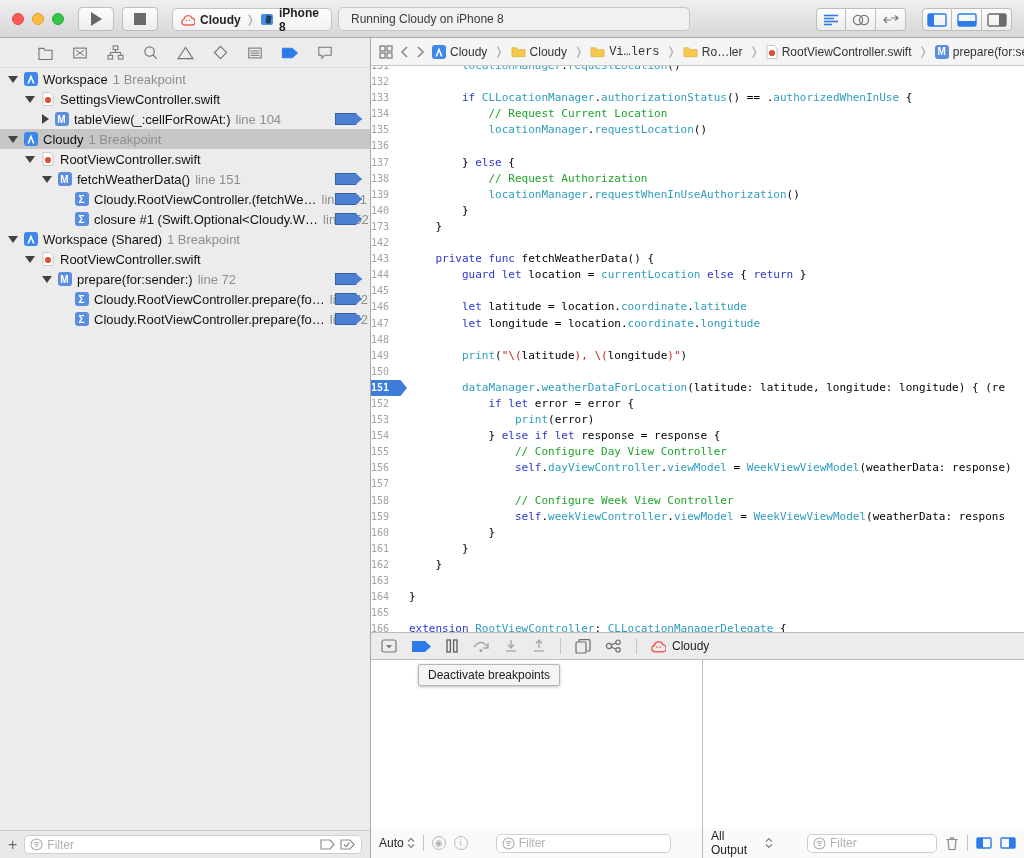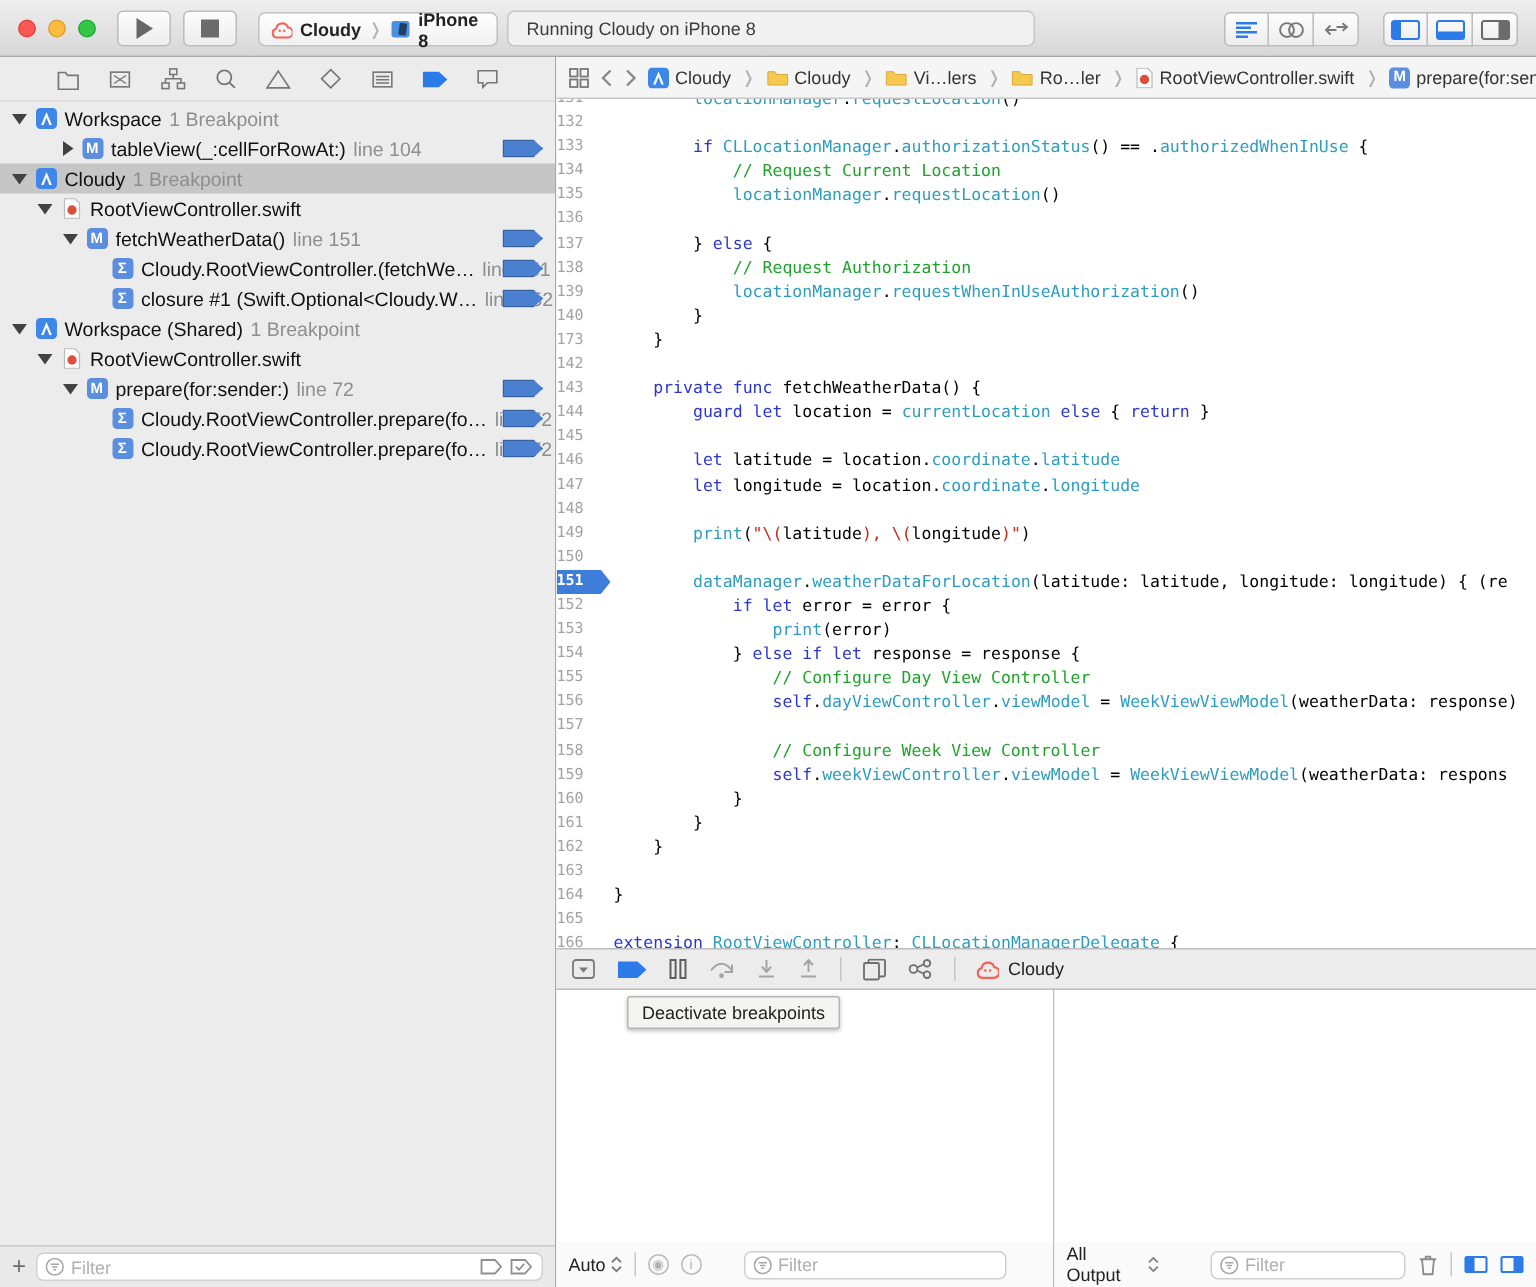--- a/index.html
+++ b/index.html
@@ -240,20 +240,31 @@
         <span class="nicon">
           <svg width="14" height="14" viewBox="0 0 14 14">
             <rect width="14" height="14" rx="3" fill="#3e86e8"></rect>
             <path d="M7 2.6 L10.6 11.4 H8.9 L7 6.4 L5.1 11.4 H3.4z" fill="#fff"></path>
           </svg>
         </span>
         <span>Workspace</span>
         <span class="ndetail">1 Breakpoint</span>
       </div>
       <div class="nrow">
+        <span style="flex: 0 0 auto; width: 25px;"></span>
+        <span class="disc down"></span>
+        <span class="nicon">
+          <svg width="12" height="14" viewBox="0 0 12 14">
+            <path d="M1 .5 h7 l3 3 v10 H1z" fill="#fff" stroke="#bbb" stroke-width="0.8"></path>
+            <circle cx="6" cy="8" r="3.1" fill="#de4f38"></circle>
+          </svg>
+        </span>
+        <span>SettingsViewController.swift</span>
+      </div>
+      <div class="nrow">
         <span style="flex: 0 0 auto; width: 42px;"></span>
         <span class="disc right"></span>
         <span class="nicon">
           <span class="badge">M</span>
         </span>
         <span>tableView(_:cellForRowAt:)</span>
         <span class="ndetail">line 104</span>
         <span class="rowflag"></span>
       </div>
       <div class="nrow sel">
@@ -423,21 +434,21 @@
         <span class="crumb-sep">❭</span>
         <span style="display: flex; align-items: center; gap: 4px;">
           <span class="jb-ico">
             <svg width="15" height="12" viewBox="0 0 16 12">
               <path d="M1 1.5 h5 l1.5 2 H15 v7.5 H1z" fill="#f5c94e" stroke="#d9a93c" stroke-width="0.7"></path>
             </svg>
           </span>
           <span>Cloudy</span>
         </span>
         <span class="crumb-sep">❭</span>
-        <span style="display: flex; align-items: center; gap: 4px;">
+        <span style="display: flex; align-items: center; gap: 4px; font-family: Liberation Mono, monospace;">
           <span class="jb-ico">
             <svg width="15" height="12" viewBox="0 0 16 12">
               <path d="M1 1.5 h5 l1.5 2 H15 v7.5 H1z" fill="#f5c94e" stroke="#d9a93c" stroke-width="0.7"></path>
             </svg>
           </span>
           <span>Vi…lers</span>
         </span>
         <span class="crumb-sep">❭</span>
         <span style="display: flex; align-items: center; gap: 4px;">
           <span class="jb-ico">

